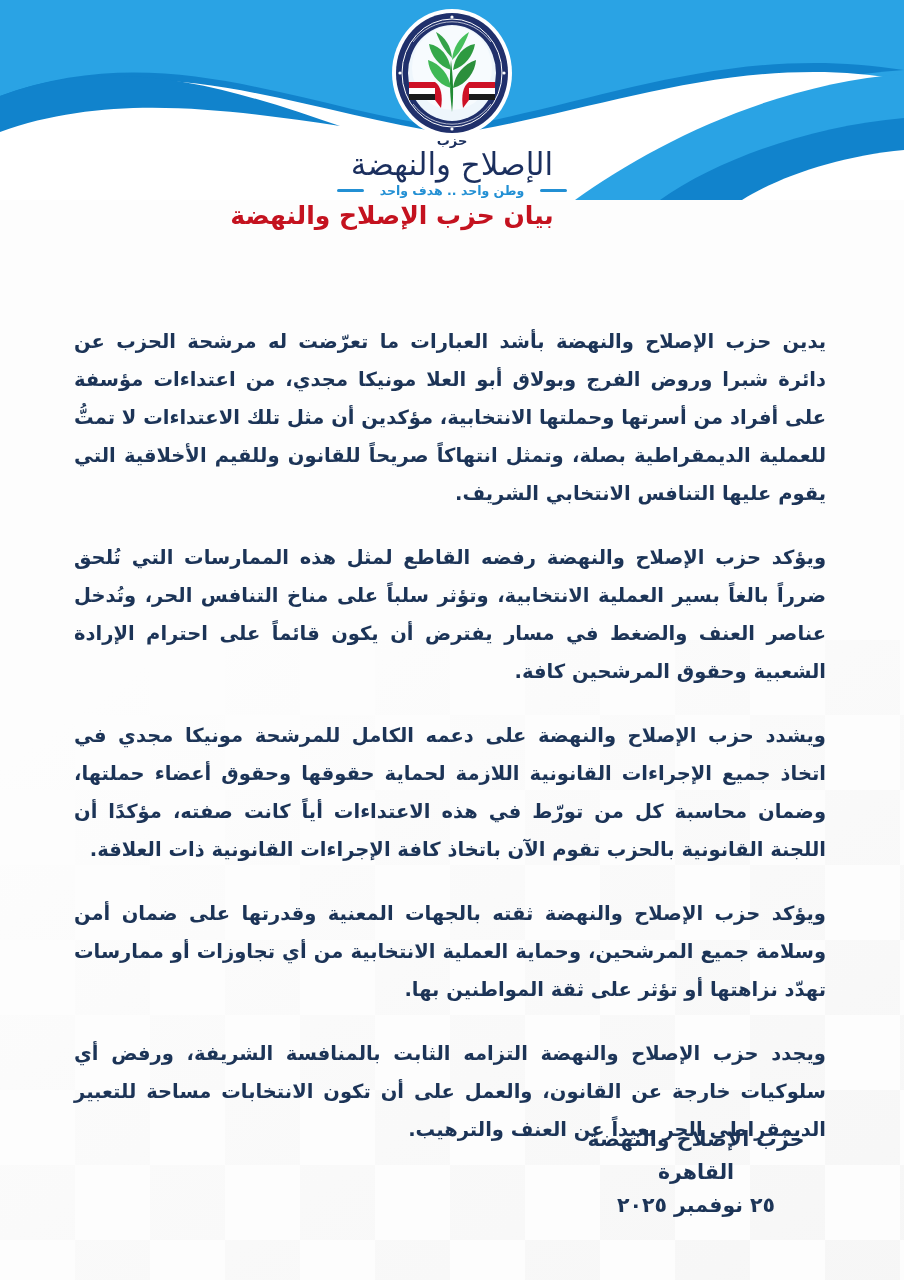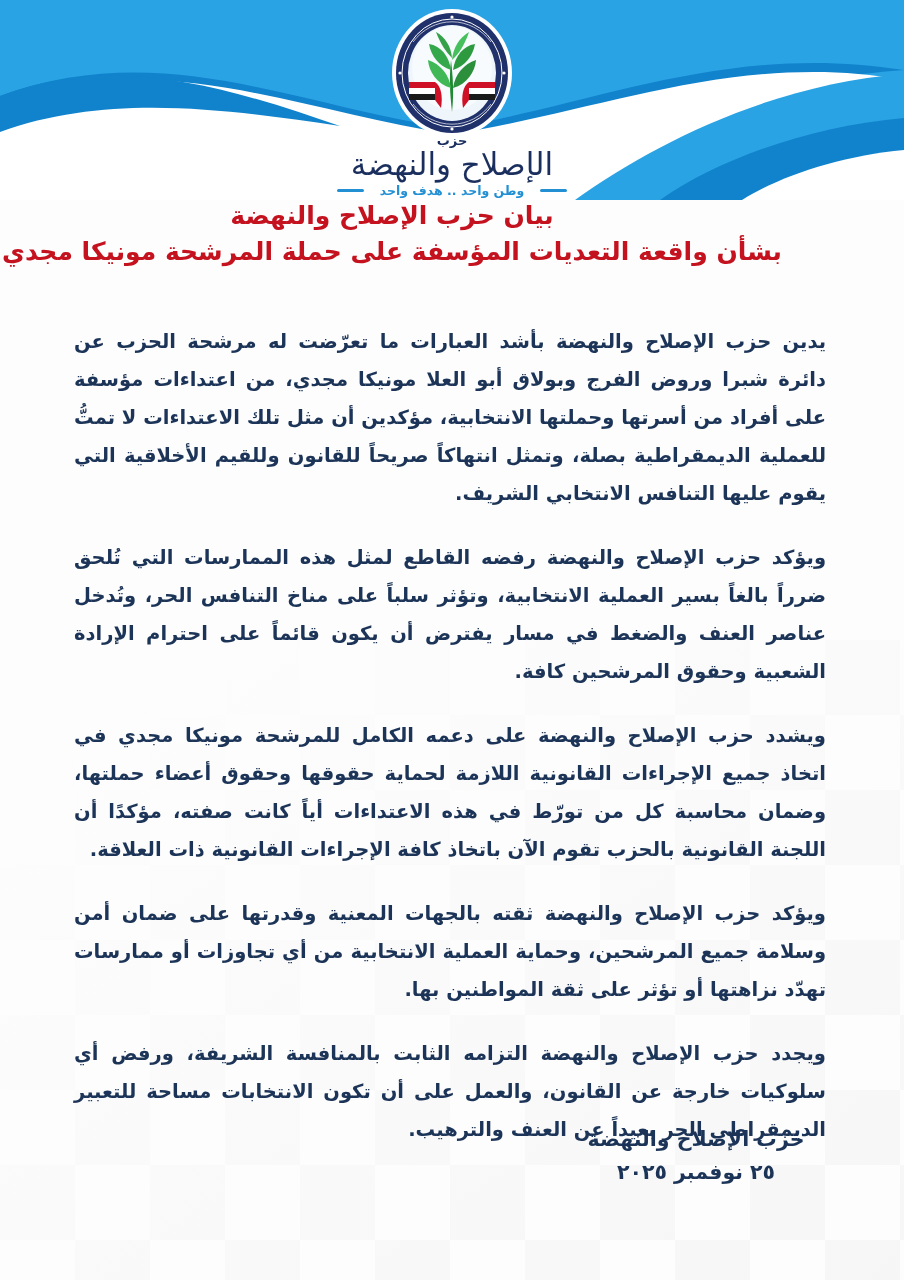--- a/index.html
+++ b/index.html
@@ -261,29 +261,29 @@
       <div class="logo-word-sub">
         <span class="rule"></span>
         <span class="txt">وطن واحد .. هدف واحد</span>
         <span class="rule"></span>
       </div>
     </div>
   </div>
 
   <div class="title-block">
     <div class="title-line">بيان حزب الإصلاح والنهضة</div>
-    <div class="title-line">بشأن واقعة التعديات المؤسفة على حملة المرشحة مونيكا مجدي</div>
   </div>
 
   <div class="body-block">
     <p class="para">يدين حزب الإصلاح والنهضة بأشد العبارات ما تعرّضت له مرشحة الحزب عن دائرة شبرا وروض الفرج وبولاق أبو العلا مونيكا مجدي، من اعتداءات مؤسفة على أفراد من أسرتها وحملتها الانتخابية، مؤكدين أن مثل تلك الاعتداءات لا تمتُّ للعملية الديمقراطية بصلة، وتمثل انتهاكاً صريحاً للقانون وللقيم الأخلاقية التي يقوم عليها التنافس الانتخابي الشريف.</p>
     <p class="para">ويؤكد حزب الإصلاح والنهضة رفضه القاطع لمثل هذه الممارسات التي تُلحق ضرراً بالغاً بسير العملية الانتخابية، وتؤثر سلباً على مناخ التنافس الحر، وتُدخل عناصر العنف والضغط في مسار يفترض أن يكون قائماً على احترام الإرادة الشعبية وحقوق المرشحين كافة.</p>
     <p class="para">ويشدد حزب الإصلاح والنهضة على دعمه الكامل للمرشحة مونيكا مجدي في اتخاذ جميع الإجراءات القانونية اللازمة لحماية حقوقها وحقوق أعضاء حملتها، وضمان محاسبة كل من تورّط في هذه الاعتداءات أياً كانت صفته، مؤكدًا أن اللجنة القانونية بالحزب تقوم الآن باتخاذ كافة الإجراءات القانونية ذات العلاقة.</p>
     <p class="para">ويؤكد حزب الإصلاح والنهضة ثقته بالجهات المعنية وقدرتها على ضمان أمن وسلامة جميع المرشحين، وحماية العملية الانتخابية من أي تجاوزات أو ممارسات تهدّد نزاهتها أو تؤثر على ثقة المواطنين بها.</p>
     <p class="para">ويجدد حزب الإصلاح والنهضة التزامه الثابت بالمنافسة الشريفة، ورفض أي سلوكيات خارجة عن القانون، والعمل على أن تكون الانتخابات مساحة للتعبير الديمقراطي الحر بعيداً عن العنف والترهيب.</p>
   </div>
 
   <div class="signature">
     <div class="sig-line">حزب الإصلاح والنهضة</div>
+    <div class="sig-line">القاهرة</div>
     <div class="sig-line">٢٥ نوفمبر ٢٠٢٥</div>
   </div>
 
 </div>
 
 </body></html>

